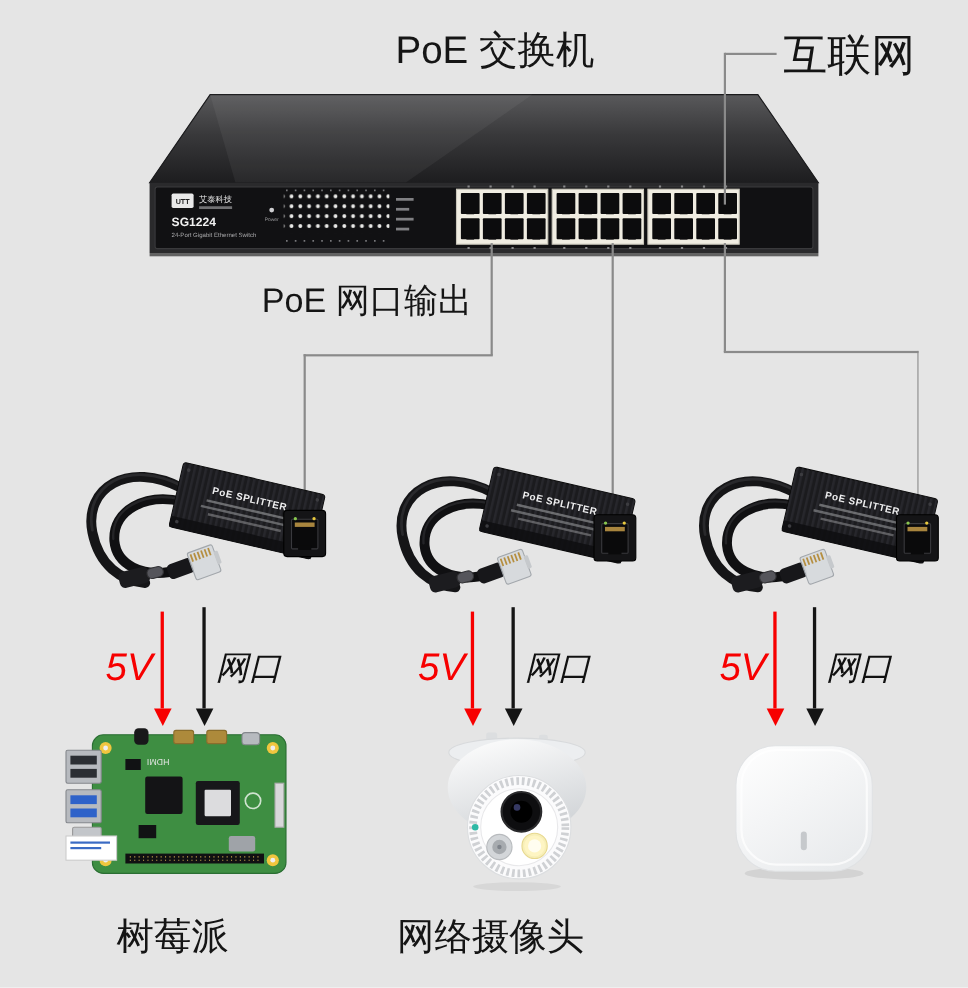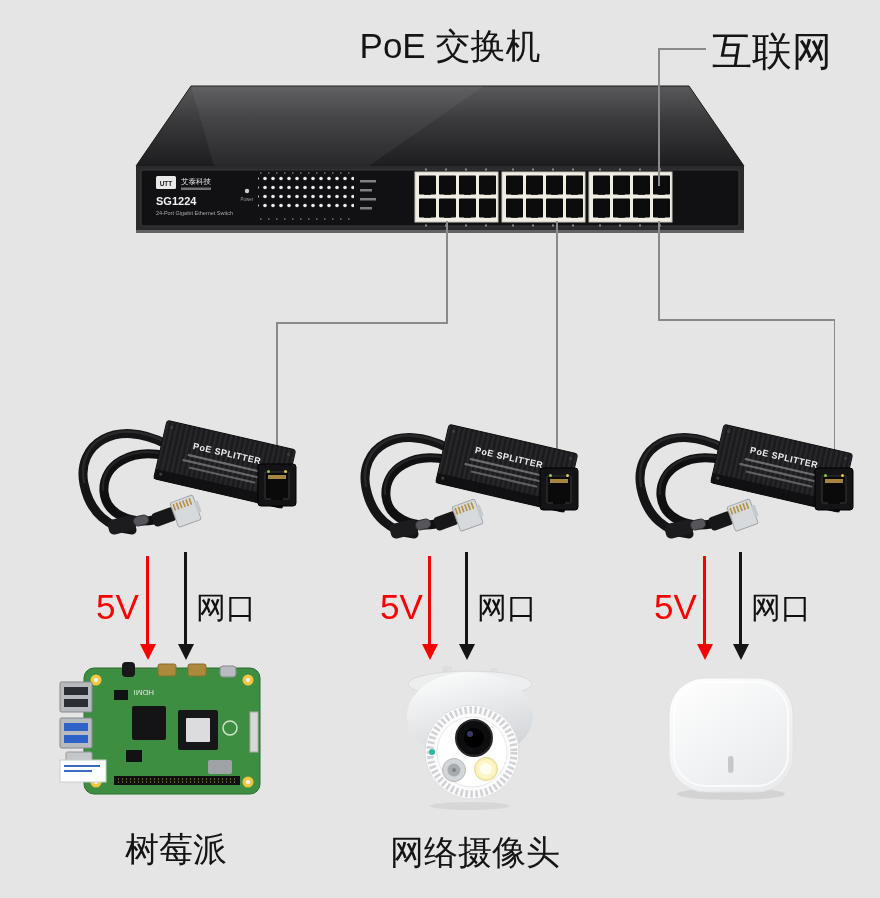--- a/index.html
+++ b/index.html
@@ -11,22 +11,22 @@
   .diagram-text{color:#151515;line-height:1.1;white-space:nowrap;}
   .title{left:300px;top:27px;width:300px;text-align:center;font-size:35px;}
   .internet-label{left:712px;top:29px;font-size:40px;}
   .poe-out-label{left:238px;top:257px;font-size:31px;}
   .cline{background:#8a8a8a;}
   .powline{width:3px;background:#f70000;}
   .lanline{width:3px;background:#141414;}
   .arrowhead{width:0;height:0;border-left:8px solid transparent;border-right:8px solid transparent;}
   .arrowhead.red{border-top:16px solid #f70000;}
   .arrowhead.blk{border-top:16px solid #141414;}
-  .pow-label{font-size:35px;color:#f70000;}
-  .lan-label{font-size:30px;color:#111;}
+  .pow-label{font-size:35px;color:#f70000;font-style:italic;}
+  .lan-label{font-size:30px;color:#111;font-style:italic;}
   .dev-label{font-size:34px;color:#151515;text-align:center;width:200px;}
   svg{display:block;overflow:visible;}
   svg text{font-family:"Liberation Sans","DejaVu Sans",sans-serif;}
 </style>
 </head>
 <body>
 
 <div class="canvas">
 
   <svg width="0" height="0" aria-hidden="true">
@@ -105,20 +105,21 @@
   <div class="abs cline" style="left:446px;top:221px;width:1.5px;height:102px;z-index:5;"></div>
   <div class="abs cline" style="left:276px;top:322px;width:171.5px;height:1.5px;"></div>
   <div class="abs cline" style="left:276px;top:322px;width:1.5px;height:150px;"></div>
   <div class="abs cline" style="left:556px;top:221px;width:1.5px;height:251px;z-index:5;"></div>
   <div class="abs cline" style="left:658px;top:221px;width:1.5px;height:99px;z-index:5;"></div>
   <div class="abs cline" style="left:658px;top:319px;width:176.5px;height:1.5px;"></div>
   <div class="abs cline" style="left:833.5px;top:319px;width:1.5px;height:153px;"></div>
 
   <div class="abs diagram-text title">PoE 交换机</div>
   <div class="abs diagram-text internet-label">互联网</div>
+  <div class="abs diagram-text poe-out-label">PoE 网口输出</div>
 
   <svg class="abs" style="left:134px;top:84px;" width="612" height="150" viewBox="0 0 612 150">
     <polygon points="57,2 555,2 610,82 2,82" fill="url(#swtop)" stroke="#1a1a1c"></polygon>
     <polygon points="57,2 350,2 235,82 80,82" fill="#ffffff" opacity="0.05"></polygon>
     <rect x="2" y="82" width="608" height="64" fill="#2a2a2c"></rect>
     <rect x="7" y="86" width="598" height="56" rx="2" fill="#111113" stroke="#3a3a3c"></rect>
     <rect x="2" y="146" width="608" height="3" fill="#0a0a0a" opacity="0.6"></rect>
 
     <g>
       <rect x="22" y="92" width="20" height="13" rx="1.5" fill="#e9e9e9"></rect>
@@ -293,16 +294,16 @@
     <circle cx="46" cy="88" r="3" fill="#2fb9a5"></circle>
   </svg>
 
   <svg class="abs" style="left:664px;top:676px;" width="134" height="126" viewBox="0 0 134 126">
     <ellipse cx="67" cy="118" rx="54" ry="6" fill="#000" opacity="0.08"></ellipse>
     <rect x="5" y="2" width="124" height="114" rx="36" fill="url(#apg)" stroke="#e0e2e4"></rect>
     <rect x="10" y="6" width="114" height="104" rx="32" fill="none" stroke="#ffffff" stroke-width="2" opacity="0.7"></rect>
     <rect x="64" y="80" width="5.5" height="17" rx="2.75" fill="#c6c9cc"></rect>
   </svg>
 
-  <div class="abs diagram-text dev-label" style="left:76px;top:834px;font-family:Liberation Mono, monospace;">树莓派</div>
-  <div class="abs diagram-text dev-label" style="left:375px;top:834px;">网络摄像头</div>
+  <div class="abs diagram-text dev-label" style="left:57px;top:834px;">树莓派</div>
+  <div class="abs diagram-text dev-label" style="left:346px;top:834px;">网络摄像头</div>
 
 </div>
 
 </body></html>

